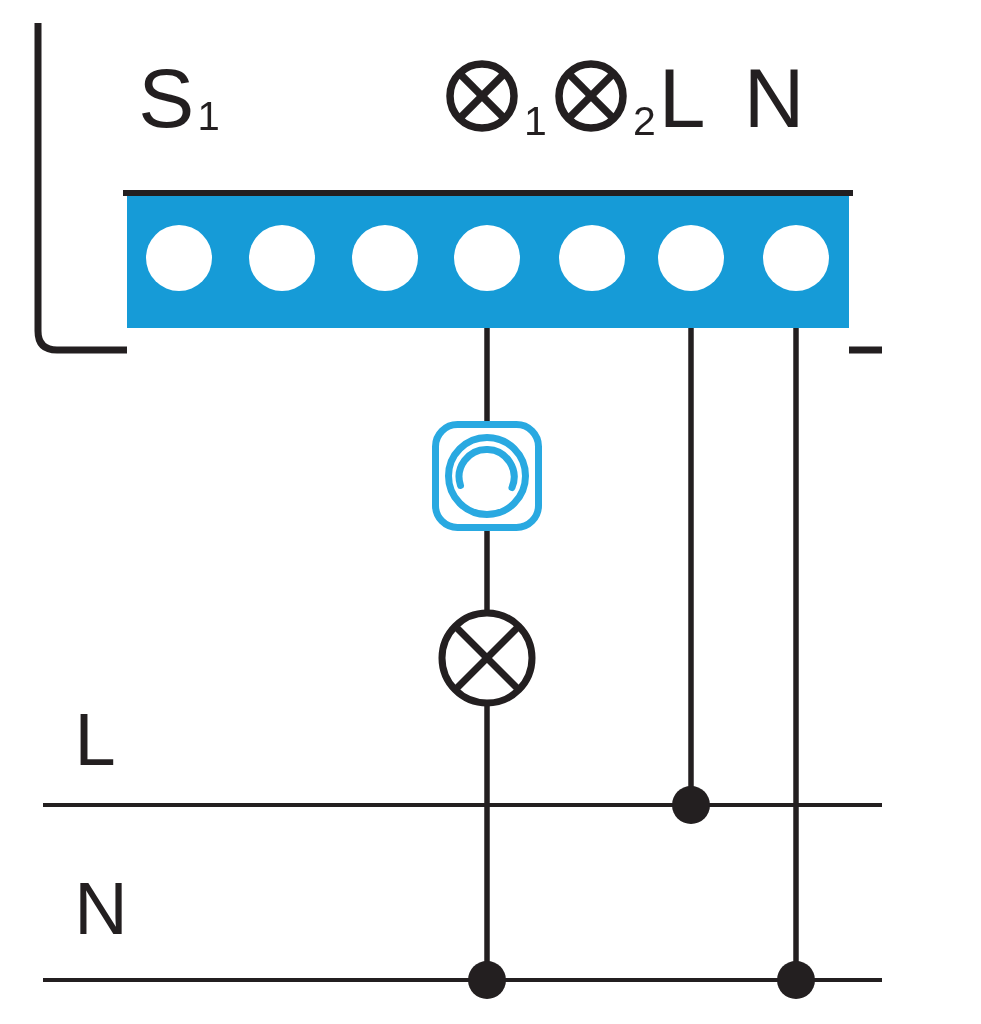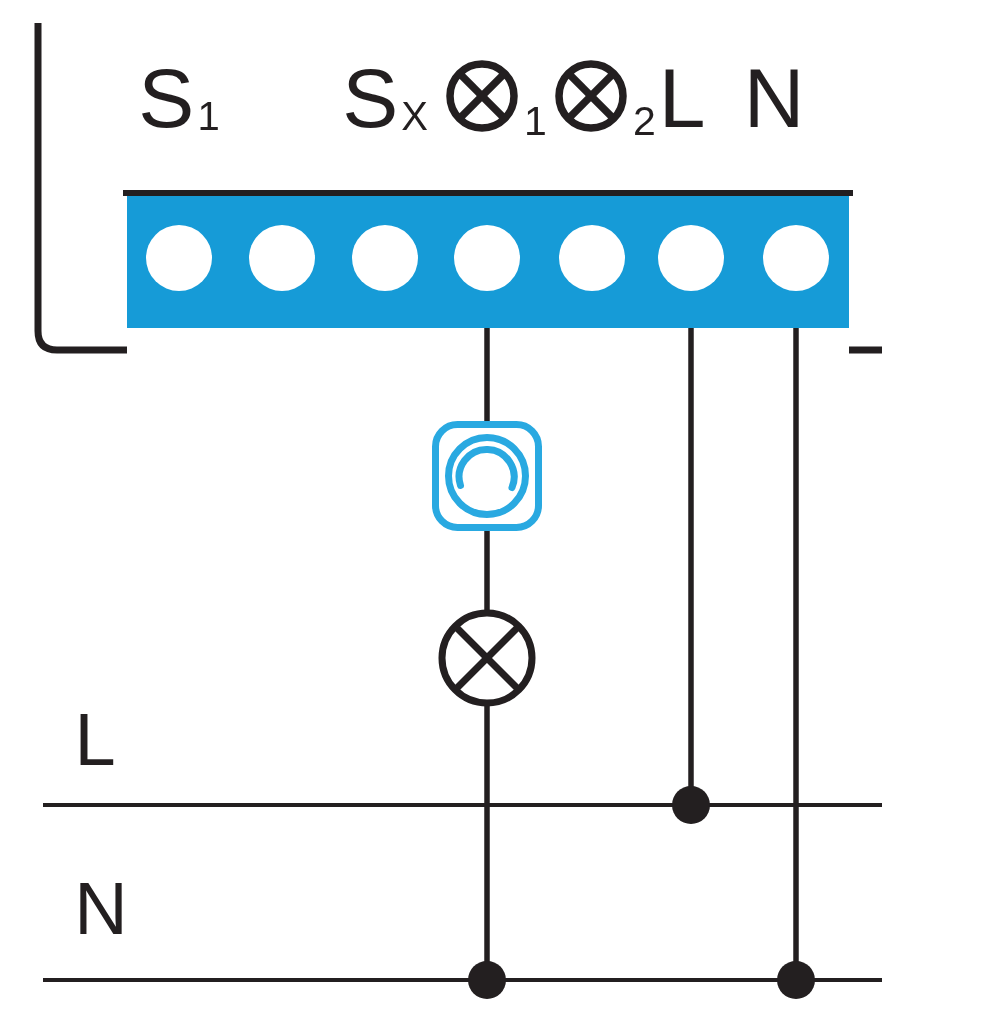--- a/index.html
+++ b/index.html
@@ -83,23 +83,20 @@
     </g>
 
     <circle cx="691" cy="805" r="19" fill="#231F20"></circle>
     <circle cx="487" cy="980" r="19" fill="#231F20"></circle>
     <circle cx="796" cy="980" r="19" fill="#231F20"></circle>
   </svg>
 
   <div class="tlabel" style="left:179px">
     <span>S</span><span class="sub">1</span>
   </div>
-  <div class="tlabel" style="left:385px">
-    <span>S</span><span class="sub">X</span>
-  </div>
 
   <svg class="lamp-sym" style="left:446px;top:60px" viewBox="0 0 72 72">
     <circle cx="36" cy="36" r="32" fill="none" stroke="#231F20" stroke-width="7.5"></circle>
     <line x1="13.4" y1="13.4" x2="58.6" y2="58.6" stroke="#231F20" stroke-width="7.5"></line>
     <line x1="58.6" y1="13.4" x2="13.4" y2="58.6" stroke="#231F20" stroke-width="7.5"></line>
   </svg>
   <span class="lamp-sub" style="left:524px;top:101px">1</span>
 
   <svg class="lamp-sym" style="left:555px;top:60px" viewBox="0 0 72 72">
     <circle cx="36" cy="36" r="32" fill="none" stroke="#231F20" stroke-width="7.5"></circle>

